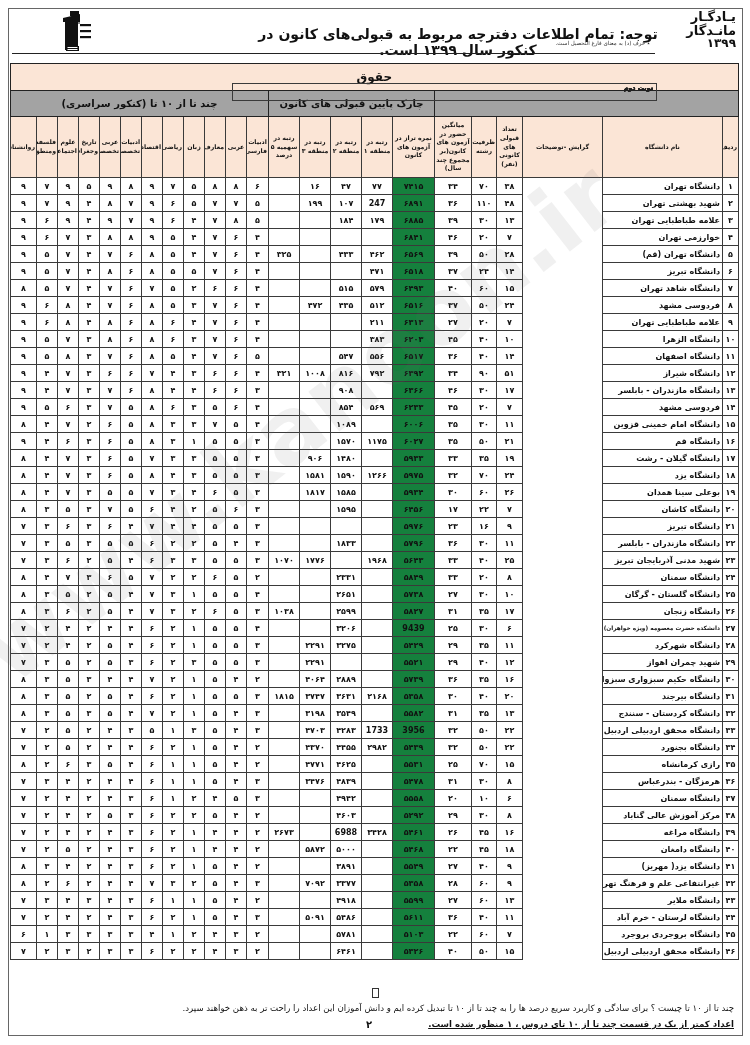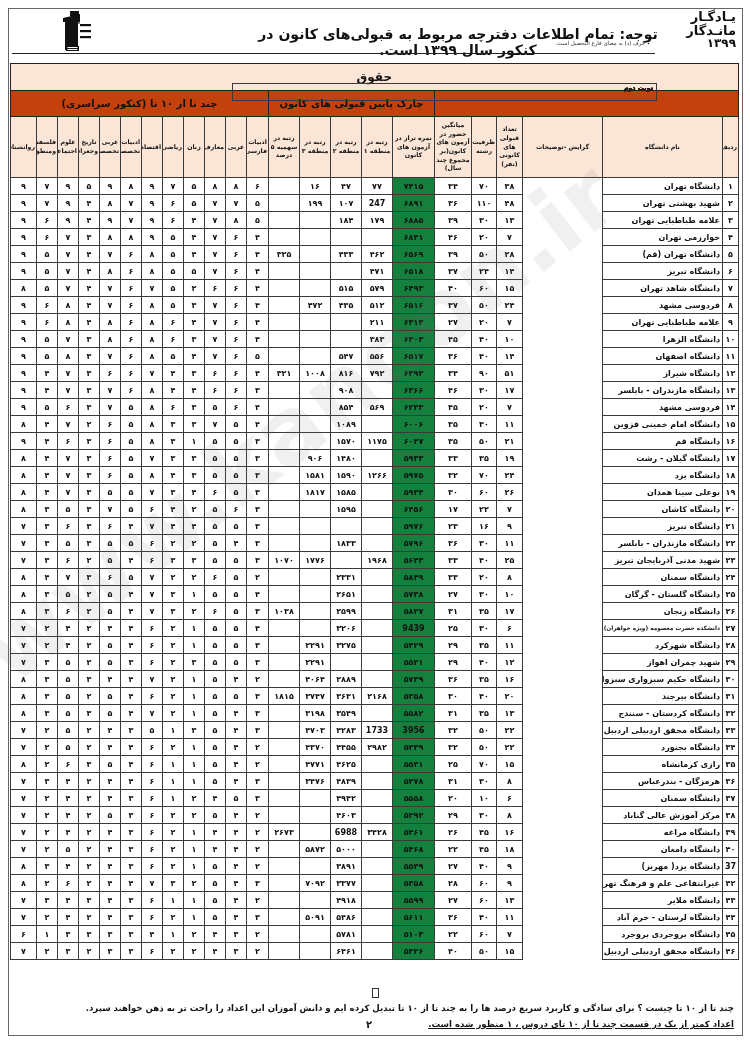--- a/index.html
+++ b/index.html
@@ -17,36 +17,36 @@
   .brand .yr{font-size:12px;letter-spacing:1px;}
   .note{position:absolute;right:82px;top:20px;font-size:14px;font-weight:bold;text-align:center;width:420px;}
   .subnote{position:absolute;right:100px;top:34px;font-size:5.5px;color:#333;text-align:right;width:300px;}
   .mast-rule{position:absolute;right:95px;left:12px;top:47px;border-bottom:1.5px solid #222;}
 
   
   .tablewrap{position:absolute;top:63px;right:11px;width:728px;}
   table{border-collapse:collapse;table-layout:fixed;width:728px;direction:rtl;}
   td,th{border:0.75px solid #3a3a3a;padding:0;text-align:center;vertical-align:middle;overflow:hidden;}
   .title-row th{background:#fbe5d6;font-size:12px;font-weight:bold;height:26px;border:1px solid #222;}
-  .section-row th{background:#c2410c;font-size:10px;font-weight:bold;height:25px;border:1px solid #222;}
+  .section-row th{background:#a3a3a3;font-size:10px;font-weight:bold;height:25px;border:1px solid #222;}
   .head-row th{background:#fbe5d6;font-size:6.2px;font-weight:bold;height:58px;line-height:1.4;padding:1px;}
   tbody td{height:16px;font-size:8px;font-weight:bold;white-space:nowrap;}
   tbody td.name{text-align:right;padding-right:2px;font-size:8px;margin-left:16px;}
   tbody td.name.sm{font-size:5.8px;}
   tbody td.note{font-size:6.3px;text-align:right;padding-right:3px;color:#222;}
   tbody td.score{background:#15803d;}
 
   
   .watermark{position:absolute;top:620px;left:-40px;font-size:92px;font-weight:bold;
     color:rgba(110,110,110,0.10);transform:rotate(-38deg);transform-origin:left top;
     white-space:nowrap;pointer-events:none;direction:ltr;}
 
   
   .footnote-mark{position:absolute;left:372px;top:988px;width:5px;height:8px;border:1px solid #333;}
-  .foot1{position:absolute;right:16px;top:1003px;left:16px;text-align:right;font-size:8.6px;font-weight:bold;}
+  .foot1{position:absolute;right:16px;top:1003px;left:16px;text-align:right;font-size:8.6px;font-weight:normal;}
   .foot2{position:absolute;right:16px;top:1019px;left:16px;text-align:right;font-size:8.6px;font-weight:bold;text-decoration:underline;}
   .pagenum{position:absolute;left:366px;top:1019px;font-size:10px;font-weight:bold;}
 </style>
 </head>
 <body>
 
 <div class="page-border"></div>
 
 <div class="masthead">
   <span class="logo">
@@ -1130,21 +1130,21 @@
           <td>۲</td>
           <td>۶</td>
           <td>۳</td>
           <td>۴</td>
           <td>۲</td>
           <td>۵</td>
           <td>۲</td>
           <td>۷</td>
         </tr>
         <tr>
-          <td>37</td>
+          <td>۴۱</td>
           <td class="name">دانشگاه یزد( مهریز)</td>
           <td class="note">نوبت دوم</td>
           <td>۹</td>
           <td>۴۰</td>
           <td>۲۷</td>
           <td class="score">۵۵۴۹</td>
           <td></td>
           <td>۳۸۹۱</td>
           <td></td>
           <td></td>

